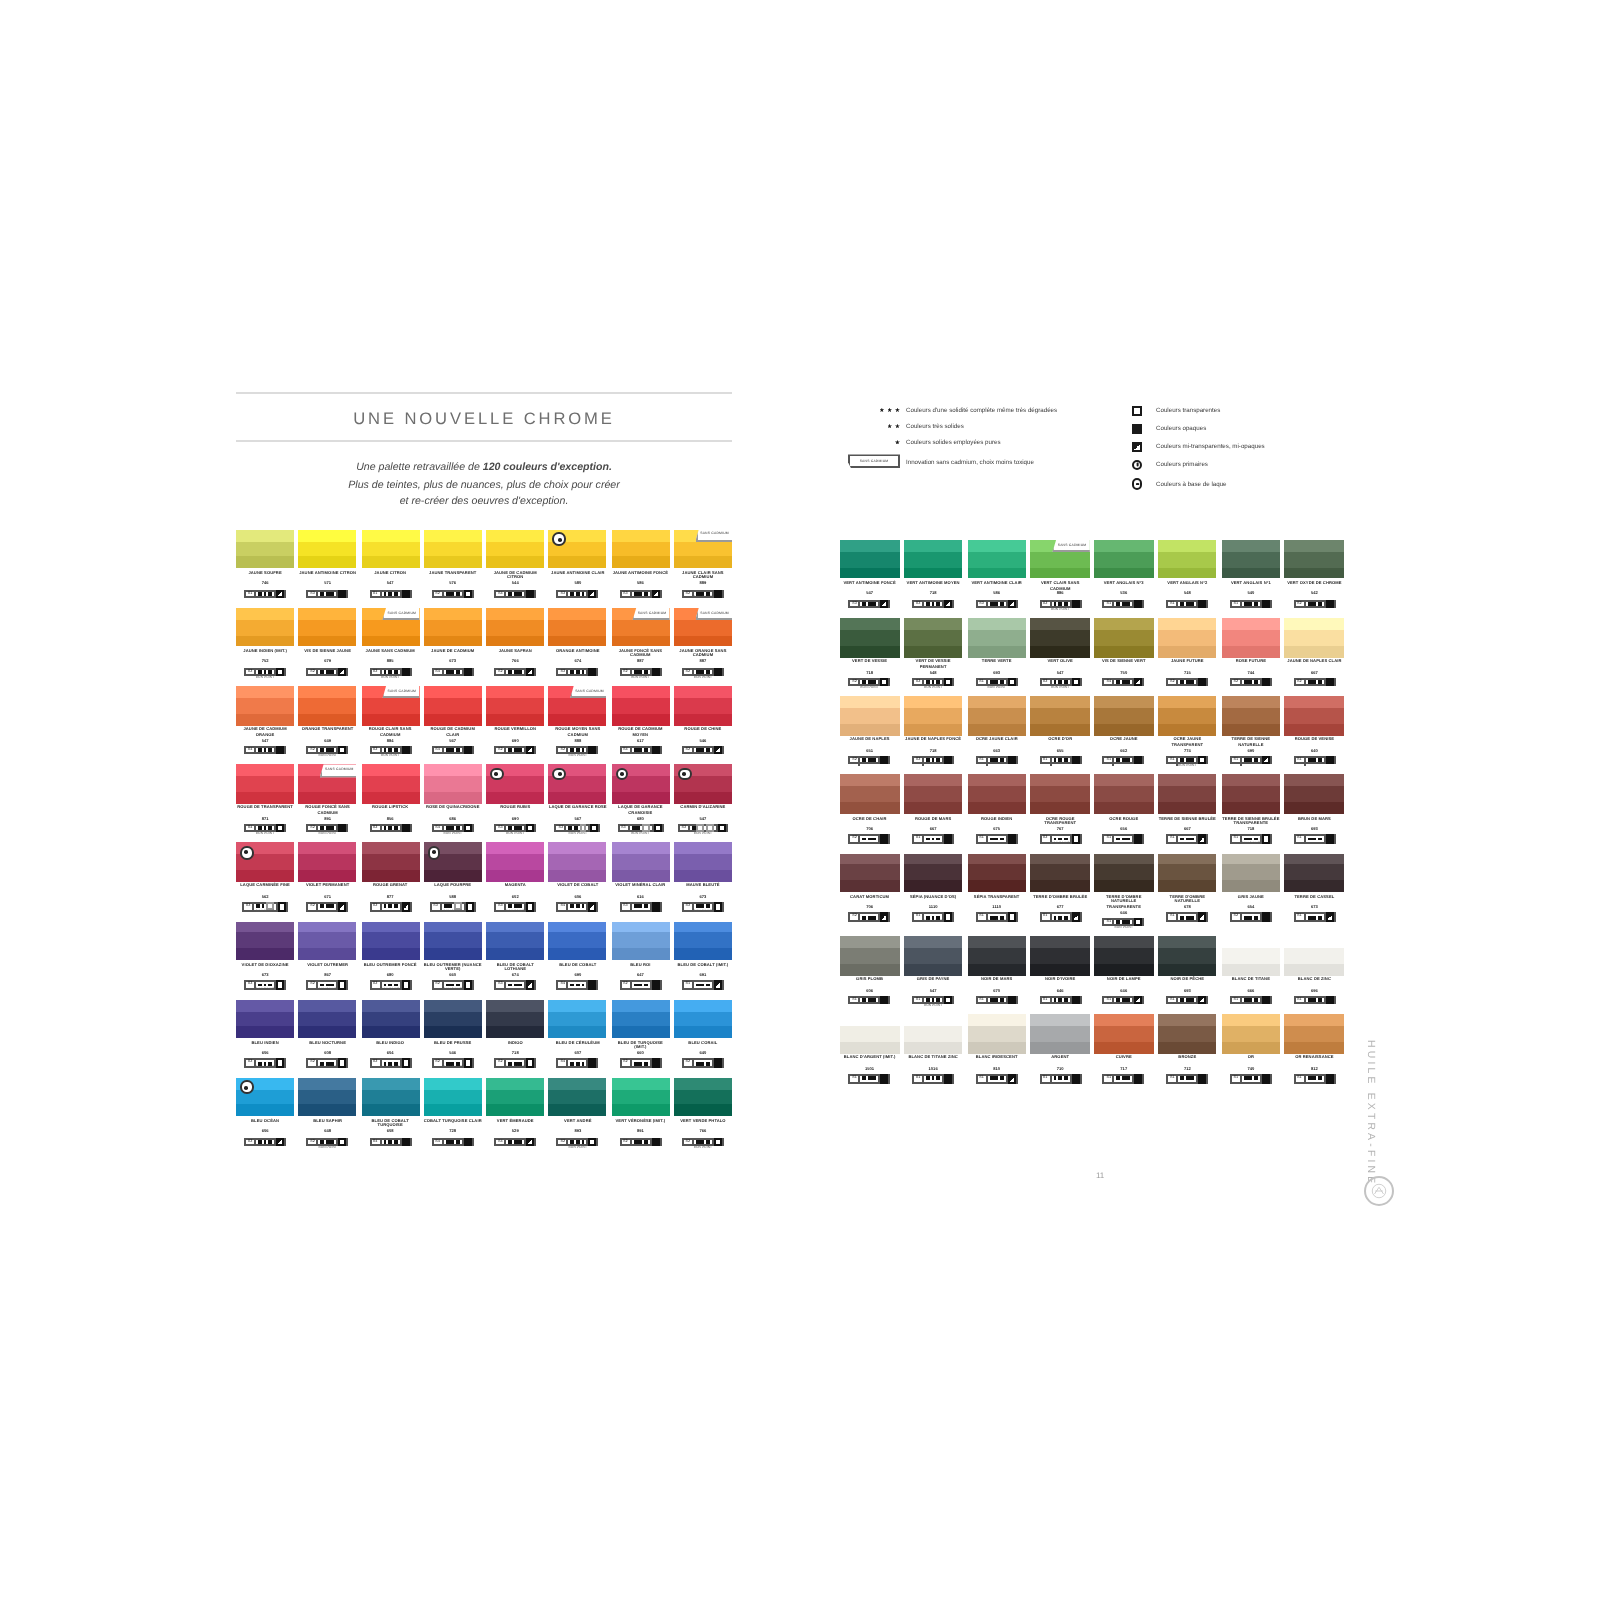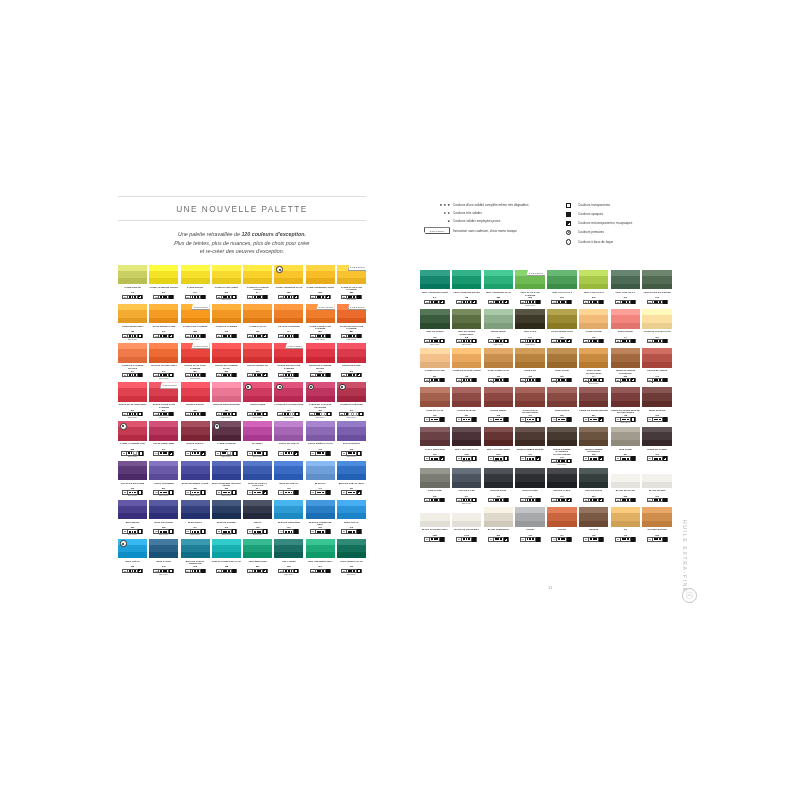--- a/index.html
+++ b/index.html
@@ -93,21 +93,21 @@
     align-items:center;justify-content:center;}
   .logo svg{width:9px;height:9px;}
 </style>
 </head>
 <body>
 
 <div class="spread">
 
   <div class="page-left">
     <div class="title-rule">
-      <div class="t">UNE NOUVELLE PALETTE</div>
+      <div class="t">UNE NOUVELLE CHROME</div>
     </div>
     <div class="intro">
       <div>
         <span>Une palette retravaillée de </span><b>120 couleurs d'exception.</b>
       </div>
       <div>Plus de teintes, plus de nuances, plus de choix pour créer</div>
       <div>et re-créer des oeuvres d'exception.</div>
     </div>
     <div class="grid" id="gridLeft">
         <div class="cell">

